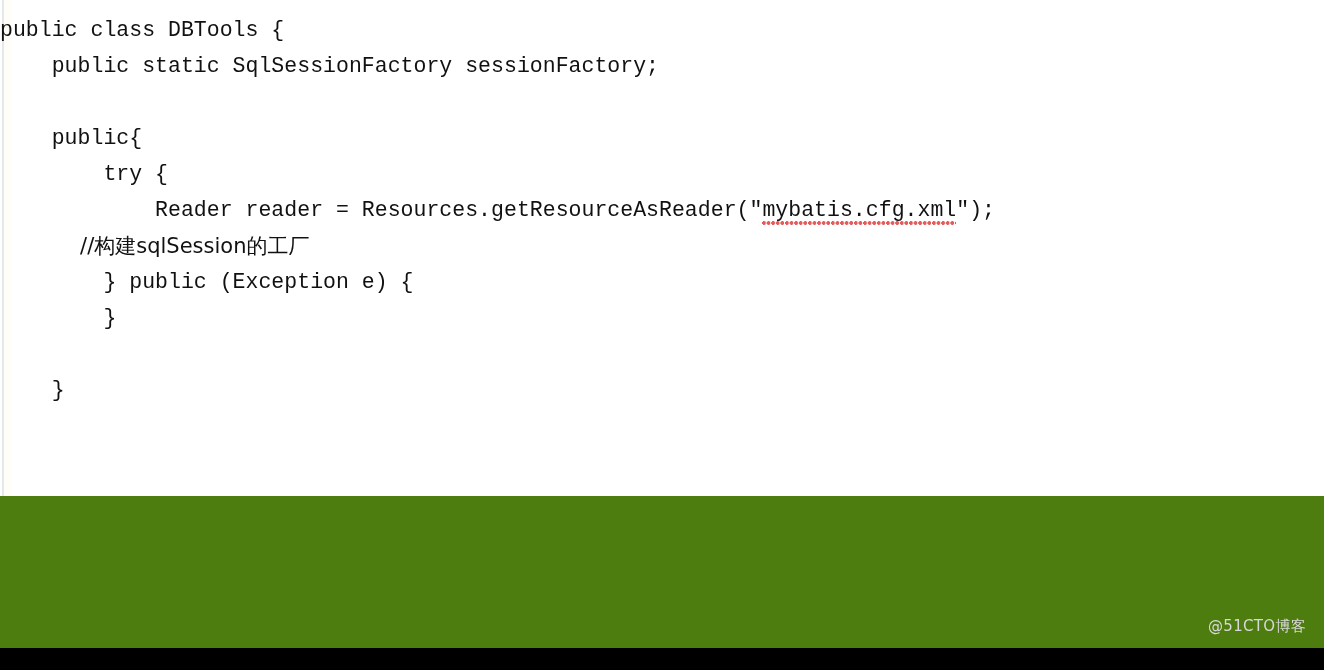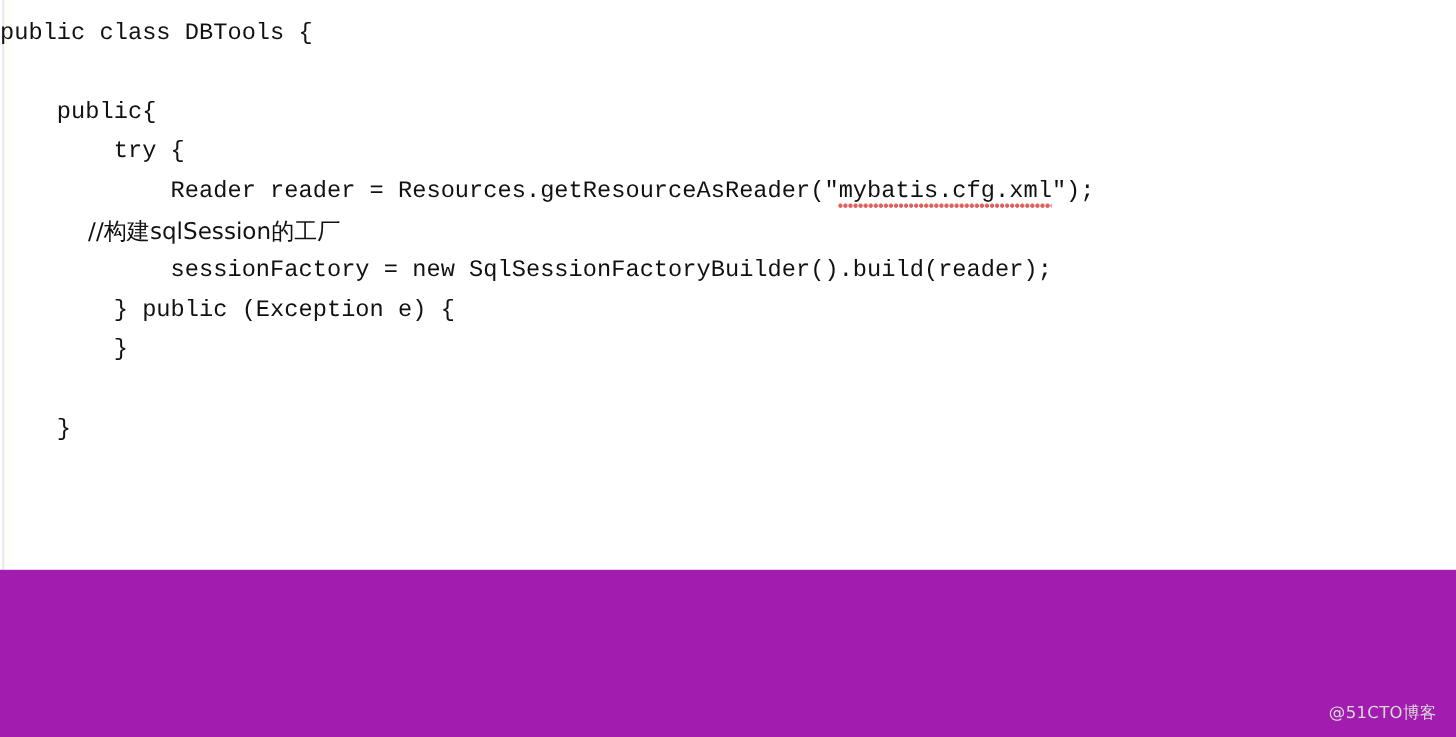--- a/index.html
+++ b/index.html
@@ -89,24 +89,24 @@
       radial-gradient(circle at 2px 2px, #e25c5c 1.7px, rgba(226,92,92,0) 2.1px);
     background-size: 4.6px 4px;
     background-repeat: repeat-x;
     pointer-events: none;
   }
 
   
   .footer-band {
     position: absolute;
     left: 0;
-    top: 518px;
+    top: 496px;
     width: 1324px;
     height: 152px;
-    background: #a21caf;
+    background: #4d7c0f;
   }
   .watermark {
     position: absolute;
     right: 18px;
     bottom: 12px;
     color: #d8d8d8;
     font-size: 15px;
     font-family: "DejaVu Sans", "Liberation Sans", sans-serif;
     letter-spacing: 0.3px;
     white-space: nowrap;
@@ -119,33 +119,33 @@
 
   <div class="code-page">
 
     <div class="gutter-line"></div>
     <div class="gutter-tint"></div>
 
     <div class="code-block">
 
       <div class="code-line"><span>public class DBTools {</span></div>
 
+      <div class="code-line"><span>    public static SqlSessionFactory sessionFactory;</span></div>
 
       <div class="code-line"><span>&nbsp;</span></div>
 
       <div class="code-line"><span>    public{</span></div>
 
       <div class="code-line"><span>        try {</span></div>
 
 
       <div class="code-line"><span>            Reader reader = Resources.getResourceAsReader("</span><span class="squiggle">mybatis.cfg.xml</span><span>");</span></div>
 
       <div class="code-line"><span class="cn">            //构建sqlSession的工厂</span></div>
 
-      <div class="code-line"><span>            sessionFactory = new SqlSessionFactoryBuilder().build(reader);</span></div>
 
       <div class="code-line"><span>        } public (Exception e) {</span></div>
 
 
       <div class="code-line"><span>        }</span></div>
 
       <div class="code-line"><span>&nbsp;</span></div>
 
       <div class="code-line"><span>    }</span></div>
 

